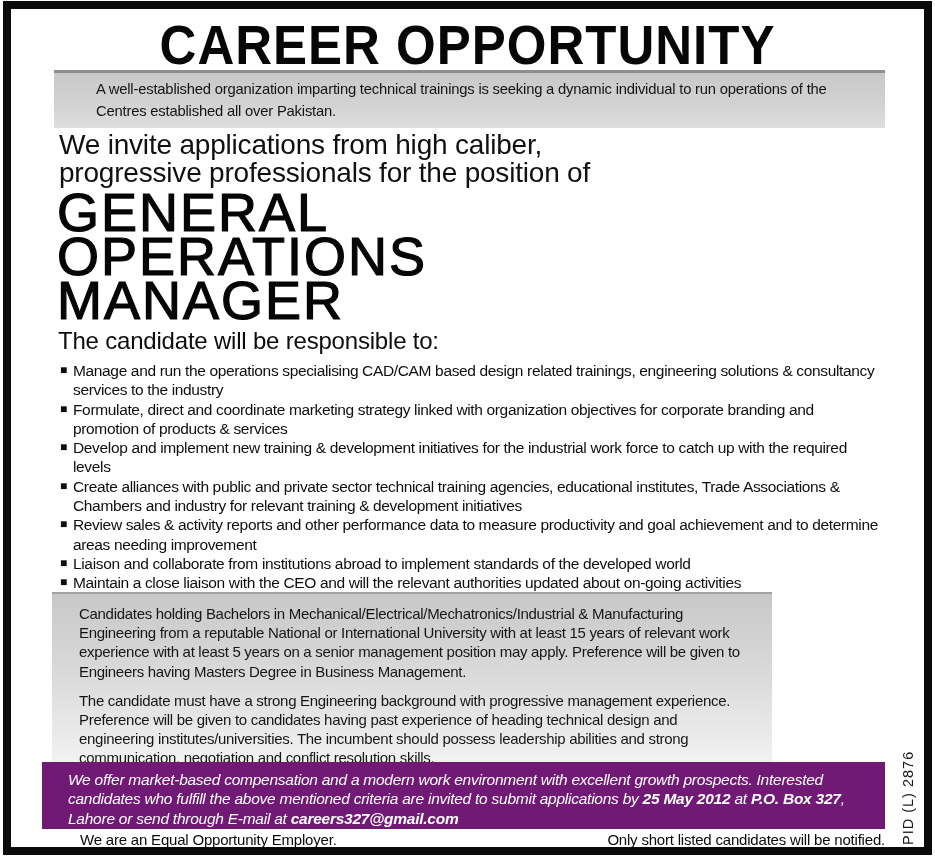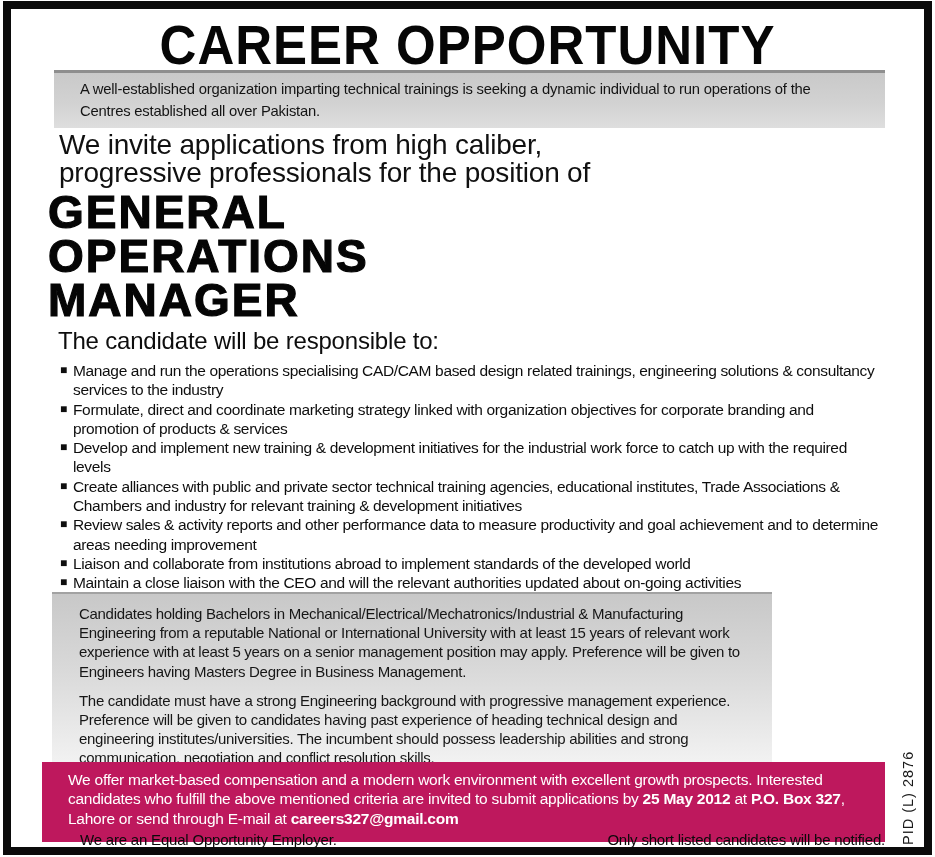--- a/index.html
+++ b/index.html
@@ -7,42 +7,42 @@
        font-family:"Liberation Sans","DejaVu Sans",sans-serif;color:#0e0e0e;
        -webkit-font-smoothing:antialiased;}
   .page{position:absolute;left:0;top:0;width:935px;height:857px;background:#fff;}
   .frame{position:absolute;left:3px;top:1px;width:913px;height:838px;
          border:8px solid #0b0b0b;}
   .title{position:absolute;top:18px;left:0;width:935px;margin:0;text-align:center;
          font-size:51px;line-height:50px;font-weight:bold;letter-spacing:1px;
          transform:scaleY(1.1);transform-origin:center top;color:#060606;}
   .intro-box{position:absolute;left:54px;top:70px;width:831px;height:58px;
          box-sizing:border-box;border-top:3px solid #8e8e8e;
-         background:linear-gradient(180deg,#c9c9c9 0%,#d2d2d2 55%,#dedede 100%);}
+         background:linear-gradient(180deg,#c9c9c9 0%,#d2d2d2 55%,#dedede 100%);padding-left:16px;}
   .intro-box p{margin:6px 28px 0 26px;font-size:14.8px;line-height:21.5px;
          letter-spacing:-0.2px;color:#141414;}
   .invite{position:absolute;left:59px;top:131px;width:585px;margin:0;
          font-size:28px;line-height:28px;letter-spacing:-0.2px;color:#101010;}
-  .position{position:absolute;left:48px;top:190px;margin:0;font-size:46px;
-         line-height:44px;font-weight:bold;letter-spacing:2px;color:#050505;
+  .position{position:absolute;left:57px;top:190px;margin:0;font-size:54px;
+         line-height:44px;font-weight:normal;letter-spacing:2px;color:#050505;
          -webkit-text-stroke:1.2px #050505;}
   .resp-heading{position:absolute;left:58px;top:327px;margin:0;font-size:24px;
          font-weight:normal;letter-spacing:-0.2px;color:#0d0d0d;}
   .bullets{position:absolute;left:60px;top:361px;width:818px;margin:0;padding:0;
          list-style:none;font-size:15.5px;line-height:19.3px;letter-spacing:-0.35px;}
   .bullets li{display:flex;margin:0;}
   .bullets .sq{flex:0 0 13px;font-size:12px;line-height:19.3px;letter-spacing:0;}
   .bullets .btxt{flex:1;}
   .qual-box{position:absolute;left:52px;top:592px;width:720px;height:171px;
          box-sizing:border-box;border-top:2px solid #a2a2a2;
          background:linear-gradient(180deg,#c8c8c8 0%,#d9d9d9 45%,#f2f2f2 100%);}
   .qual-box p{margin:10px 20px 0 27px;font-size:15px;line-height:19.2px;
          letter-spacing:-0.3px;color:#161616;}
-  .offer-box{position:absolute;left:42px;top:762px;width:843px;height:80px;
-         box-sizing:border-box;background:#be185d;color:#ffffff;}
+  .offer-box{position:absolute;left:42px;top:762px;width:843px;height:67px;
+         box-sizing:border-box;background:#701a75;color:#ffffff;font-style:italic;}
   .offer-box p{margin:8px 18px 0 26px;font-size:15.5px;line-height:19.4px;
          letter-spacing:-0.25px;}
   .offer-box b{font-weight:bold;}
   .footer{position:absolute;left:80px;top:831px;width:805px;display:flex;
          justify-content:space-between;font-size:15px;letter-spacing:-0.2px;
          color:#0a0a0a;text-align:center;}
   .pid{position:absolute;left:900px;top:692px;width:22px;height:153px;
          writing-mode:vertical-rl;transform:rotate(180deg);font-size:14.5px;
          letter-spacing:1px;color:#1a1a1a;white-space:nowrap;}
 </style>

